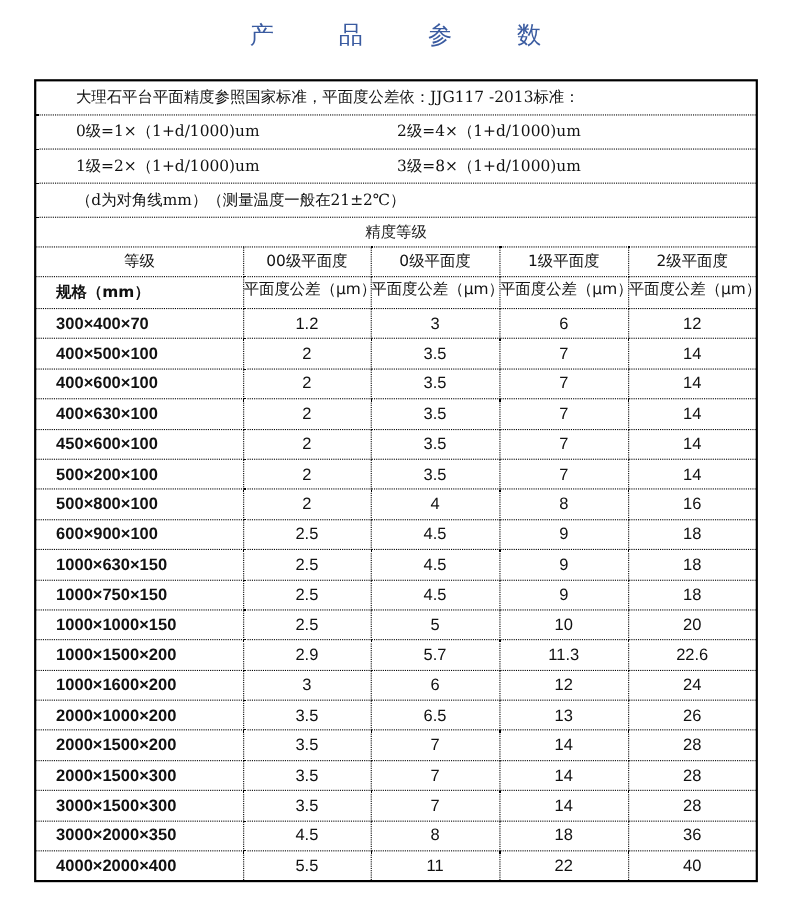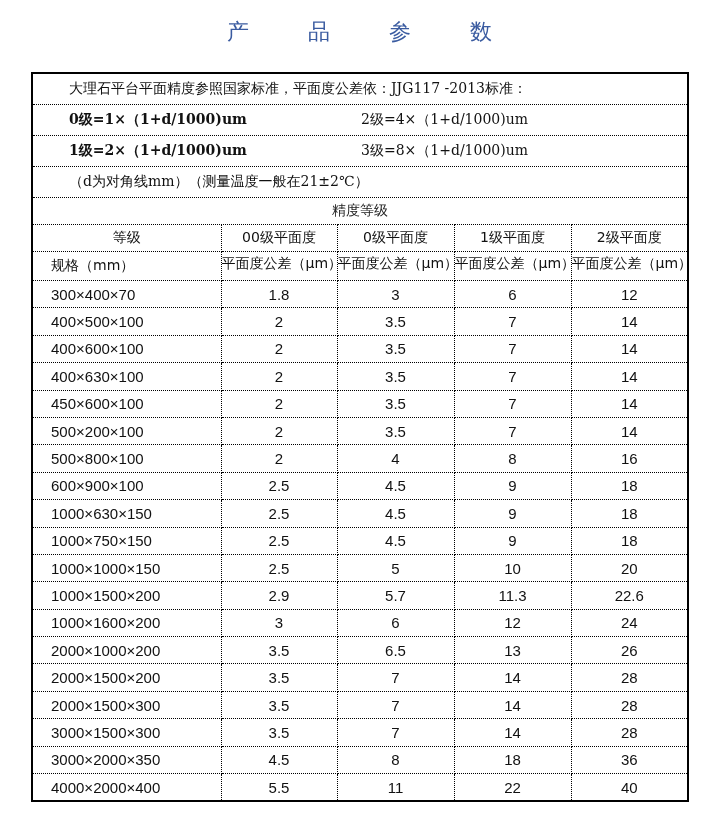--- a/index.html
+++ b/index.html
@@ -39,21 +39,21 @@
     .note-row {
       height: 31px;
       border-bottom: 1px dotted #000;
       display: flex;
       align-items: center;
       font-family: "DejaVu Serif", serif;
       font-size: 14px;
       box-sizing: border-box;
     }
     .note-row .full { padding-left: 36px; }
-    .note-row .left { width: 328px; padding-left: 36px; box-sizing: border-box; font-weight: bold; }
+    .note-row .left { width: 328px; padding-left: 36px; box-sizing: border-box; }
     .note-row .right { padding-left: 0; }
     .note-row.indent .full { padding-left: 36px; }
 
     table {
       border-collapse: collapse;
       width: 654px;
       table-layout: fixed;
     }
     td {
       border-right: 1px dotted #000;
@@ -65,20 +65,21 @@
       text-align: center;
       vertical-align: middle;
       overflow: hidden;
       white-space: nowrap;
     }
     td:last-child { border-right: none; margin-left: 20px; }
     tr:last-child td { border-bottom: none; }
     td.spec {
       text-align: left;
       padding-left: 18px;
+      font-weight: bold;
     }
     td.group {
       height: 26px;
       font-size: 14px;
       color: #222;
     }
     td.hdr {
       height: 26px;
       font-size: 14px;
       font-family: "DejaVu Sans", sans-serif;
@@ -148,21 +149,21 @@
           </td>
         <td class="hdr2">
             <span class="clip">平面度公差（μm）</span>
           </td>
         <td class="hdr2">
             <span class="clip">平面度公差（μm）</span>
           </td>
       </tr>
       <tr>
           <td class="spec">300×400×70</td>
-          <td>1.8</td>
+          <td>1.2</td>
           <td>3</td>
           <td>6</td>
           <td>12</td>
         </tr>
       <tr>
           <td class="spec">400×500×100</td>
           <td>2</td>
           <td>3.5</td>
           <td>7</td>
           <td>14</td>

